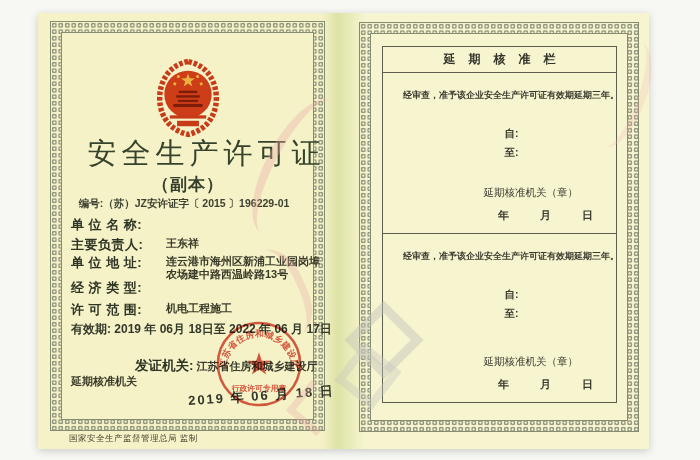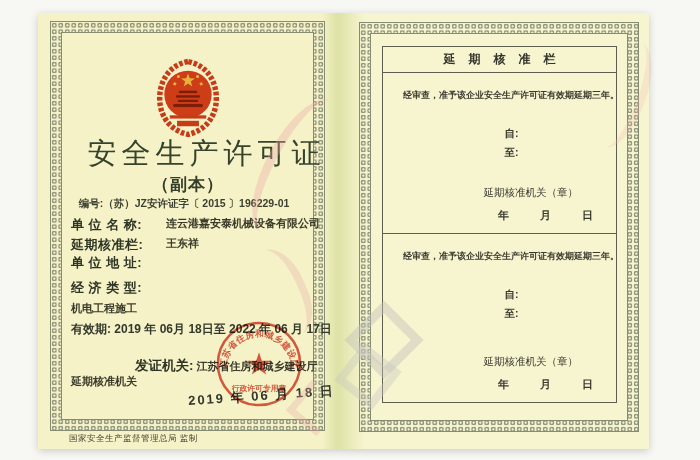--- a/index.html
+++ b/index.html
@@ -117,34 +117,35 @@
           <rect x="28" y="70" width="24" height="6" fill="#c73b17"></rect>
         </svg>
       </div>
 
       <div class="cert-title">安全生产许可证</div>
       <div class="cert-subtitle">（副本）</div>
       <div class="serial-line">编号:（苏）JZ安许证字〔 2015 〕196229-01</div>
 
       <div class="field-row" id="row-name">
         <span class="field-label">单 位 名 称:</span>
-        <span class="field-value">连云港嘉安泰机械设备有限公司</span>
       </div>
       <div class="field-row" id="row-person">
-        <span class="field-label">延期核准栏:</span>
+        <span class="field-label">主要负责人:</span>
         <span class="field-value">王东祥</span>
       </div>
       <div class="field-row" id="row-addr">
         <span class="field-label">单 位 地 址:</span>
+        <span class="field-value">连云港市海州区新浦工业园岗埠农场建中路西温岭路13号</span>
       </div>
       <div class="field-row" id="row-econ">
         <span class="field-label">经 济 类 型:</span>
         <span class="field-value">延期核准机关</span>
       </div>
       <div class="field-row" id="row-scope">
+        <span class="field-label">许 可 范 围:</span>
         <span class="field-value">机电工程施工</span>
       </div>
 
       <div class="validity-line">有效期: 2019 年 06月 18日至 2022 年 06 月 17日</div>
 
       <div class="issuer-row">
         <span class="issuer-label">发证机关:</span><span class="issuer-value">江苏省住房和城乡建设厅</span>
       </div>
 
       <div class="issue-date">2019 年 06 月 18 日</div>

